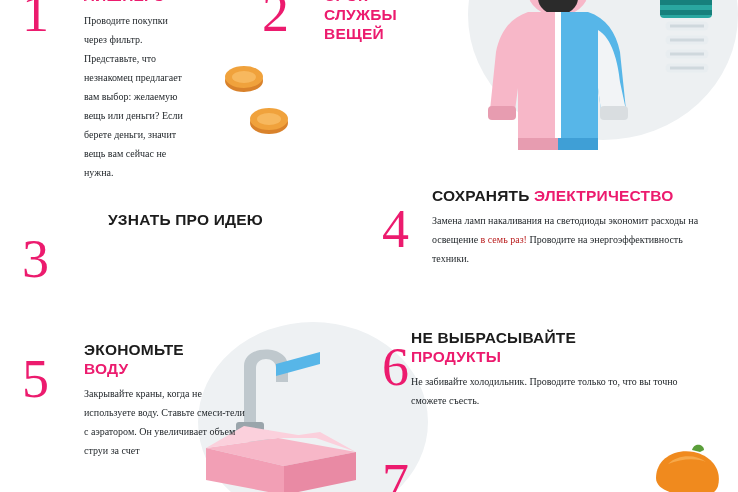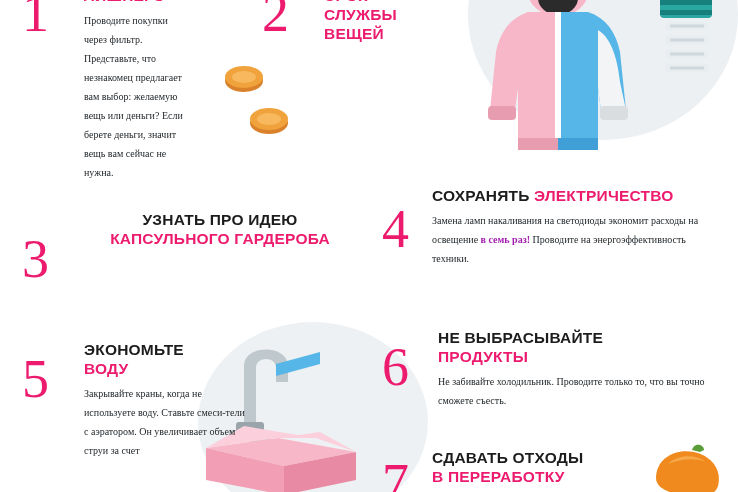--- a/index.html
+++ b/index.html
@@ -57,47 +57,46 @@
     color: #ec1b6e;
   }
   .body {
     font-family: "Liberation Serif", serif;
     font-size: 10px;
     line-height: 19px;
     color: #23282c;
     margin-top: 6px;
   }
   .body .pink {
-    color: #a21caf;
-    font-weight: bold;
+    color: #b91c1c;
   }
 
   
   #item1 { left: 22px; top: -14px; width: 170px; }
   #item1 .txt { margin-left: 62px; }
   #item1 .num { left: 0; top: 0px; }
 
   #item2 { left: 262px; top: -14px; width: 180px; }
   #item2 .txt { margin-left: 62px; }
   #item2 .num { left: 0; top: 0px; }
 
   #item3 { left: 22px; top: 210px; width: 310px; }
-  #item3 .txt { margin-left: 86px; text-align: center; }
+  #item3 .txt { margin-left: 86px; }
   #item3 .num { left: 0; top: 22px; }
 
   #item4 { left: 382px; top: 186px; width: 330px; }
   #item4 .txt { margin-left: 50px; }
   #item4 .num { left: 0; top: 16px; }
 
   #item5 { left: 22px; top: 340px; width: 290px; }
   #item5 .txt { margin-left: 62px; }
   #item5 .num { left: 0; top: 12px; }
 
   #item6 { left: 382px; top: 328px; width: 330px; }
-  #item6 .txt { margin-left: 56px; }
+  #item6 .txt { margin-left: 29px; }
   #item6 .num { left: 0; top: 12px; }
 
   #item7 { left: 382px; top: 448px; width: 330px; }
   #item7 .txt { margin-left: 50px; }
   #item7 .num { left: 0; top: 8px; }
 
   
   .art { position: absolute; z-index: 2; }
 
   
@@ -225,21 +224,20 @@
         <span class="pink">СРОК СЛУЖБЫ ВЕЩЕЙ</span>
       </div>
     </div>
   </div>
 
   <div class="item" id="item3">
     <div class="num">3</div>
     <div class="txt">
       <div class="head">
         <span>УЗНАТЬ ПРО ИДЕЮ</span><br>
-        <span class="pink">КАПСУЛЬНОГО ГАРДЕРОБА</span>
       </div>
     </div>
   </div>
 
   <div class="item" id="item4">
     <div class="num">4</div>
     <div class="txt">
       <div class="head">
         <span>СОХРАНЯТЬ</span>
         <span class="pink">ЭЛЕКТРИЧЕСТВО</span>
@@ -265,21 +263,15 @@
       <div class="head">
         <span>НЕ ВЫБРАСЫВАЙТЕ</span><br>
         <span class="pink">ПРОДУКТЫ</span>
       </div>
       <div class="body">Не забивайте холодильник. Проводите только то, что вы точно сможете съесть.</div>
     </div>
   </div>
 
   <div class="item" id="item7">
     <div class="num">7</div>
-    <div class="txt">
-      <div class="head">
-        <span>СДАВАТЬ ОТХОДЫ</span><br>
-        <span class="pink">В ПЕРЕРАБОТКУ</span>
-      </div>
-    </div>
   </div>
 
 </div>
 
 </body></html>

